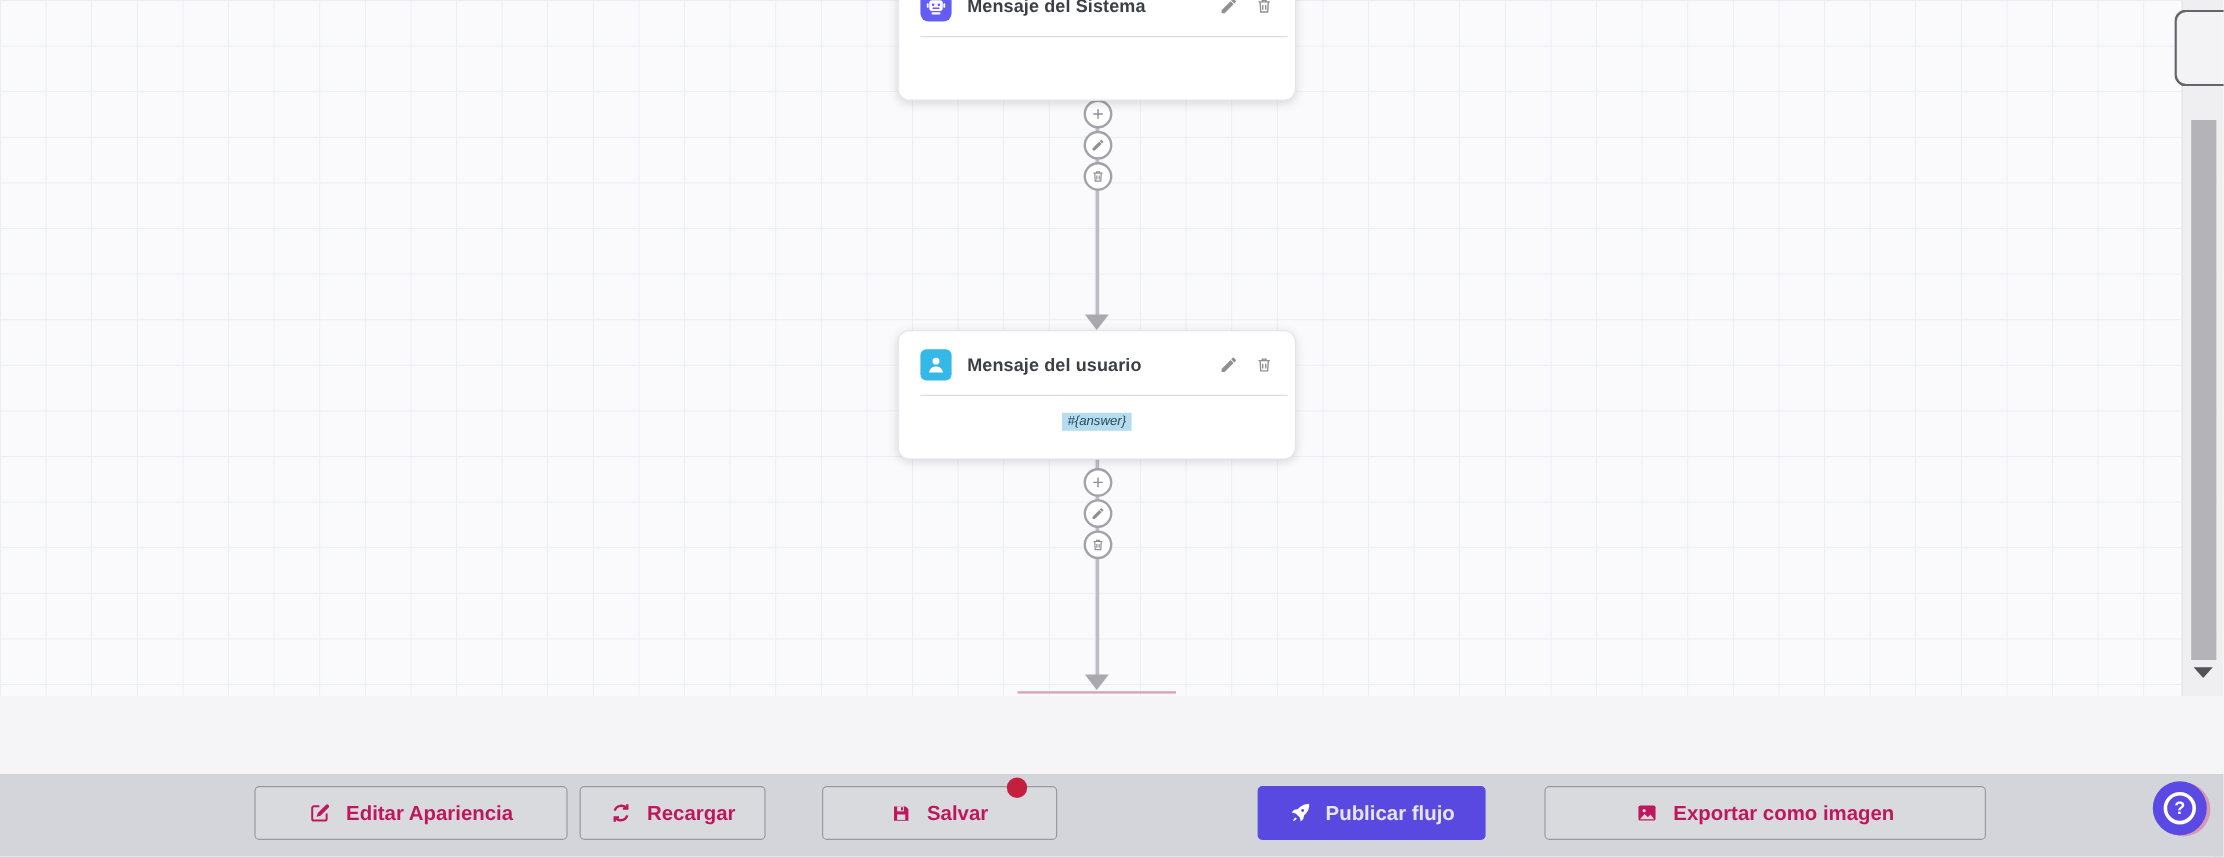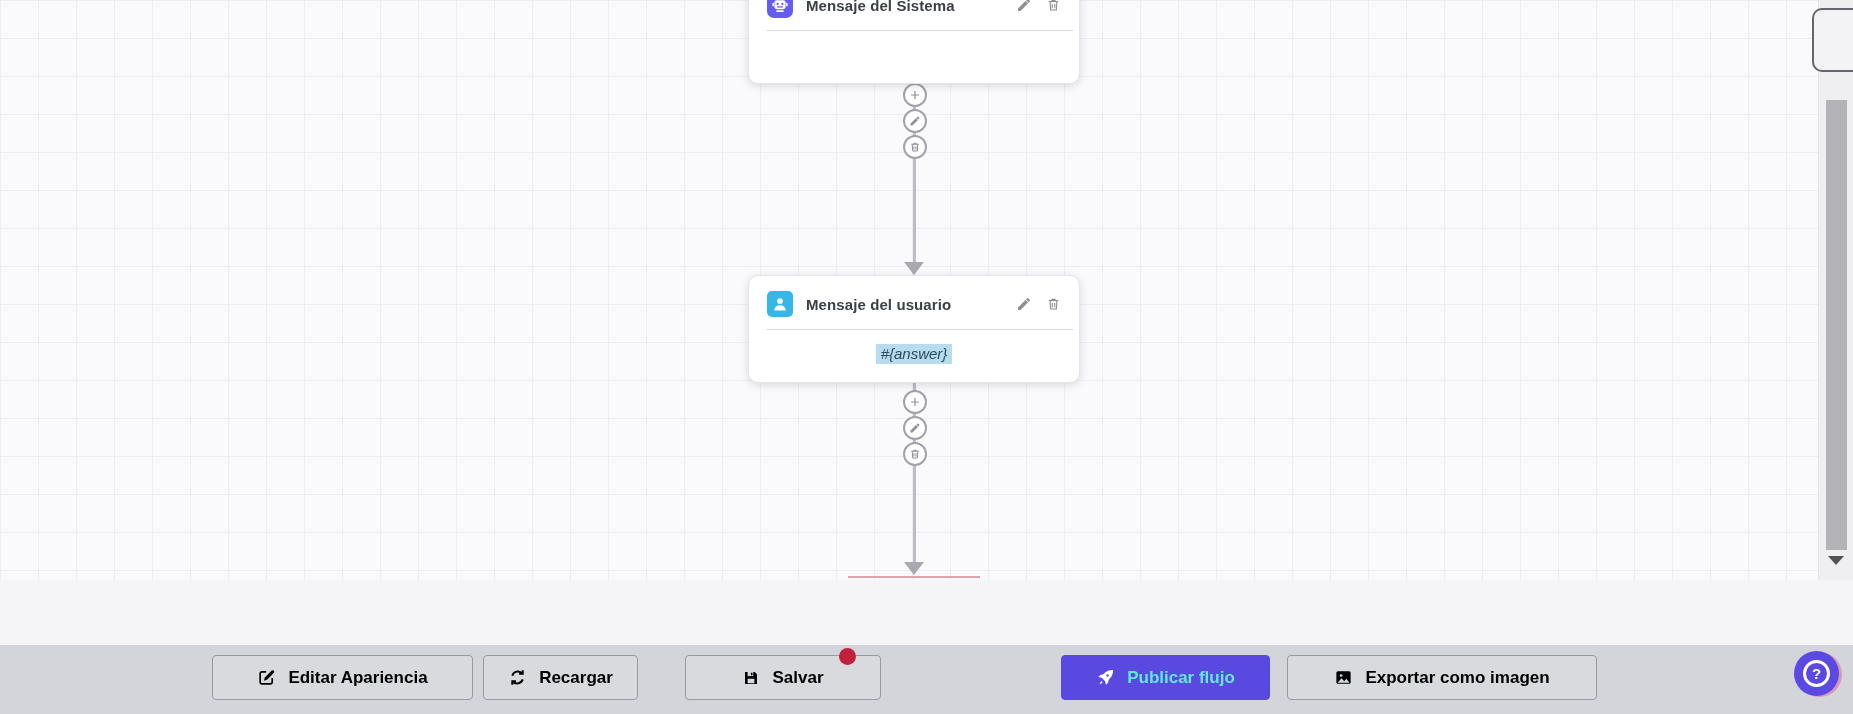--- a/index.html
+++ b/index.html
@@ -26,21 +26,21 @@
   .node-header { display:flex; align-items:center; gap:13px; padding:15px 18px 10px 18px; }
   .node-icon { width:26px; height:26px; border-radius:7px; display:flex; align-items:center; justify-content:center; flex:0 0 auto; }
   .node-icon.robot { background:#655df1; }
   .node-icon.user  { background:#35b7e8; border-radius:5px; }
   .node-title { flex:1; font-size:15px; font-weight:bold; color:#3b3f46; letter-spacing:.1px; }
   .node-actions { display:flex; align-items:center; gap:14px; color:#8f8f96; }
   .node-actions svg { display:block; cursor:pointer; }
   .node-divider { border:none; border-top:1px solid #d9d9de; margin:2px 6px 0 18px; }
   .node-body { padding:13px 18px 16px 18px; font-size:15px; color:#4b4f55; }
   .node-body.centered { display:flex; justify-content:center; padding-top:14px; }
-  .var-chip { background:#b5ddef; color:#2c4a58; font-style:italic; padding:1px 5px 2px 5px; font-size:15px; }
+  .var-chip { background:#b5ddef; color:#2c4a58; font-style:italic; padding:1px 5px 2px 5px; font-size:11px; }
 
   
   .connector-line { position:absolute; left:913px; width:3px; background:#bdbdc3; z-index:1; }
   .connector-arrow { position:absolute; left:904px; width:0; height:0; z-index:1;
     border-left:10px solid transparent; border-right:10px solid transparent; border-top:13px solid #a9a9af; }
   .circle-btn {
     position:absolute; left:903px; width:24px; height:24px; border-radius:50%;
     background:#ffffff; border:2px solid #a2a2aa; color:#8f8f96;
     display:flex; align-items:center; justify-content:center; z-index:4; cursor:pointer;
   }
@@ -56,30 +56,30 @@
   #right-gutter { position:absolute; left:1845px; top:580px; width:8px; height:134px; background:#eaeaed; border-left:1px solid #c5c5cb; }
 
   
   #lower-strip { position:absolute; left:0; top:580px; width:1853px; height:65px; background:#f5f5f8; }
   #toolbar { position:absolute; left:0; top:645px; width:1853px; height:69px; background:#d4d5db; }
 
   .tb-btn {
     position:absolute; top:655px; height:45px;
     display:flex; align-items:center; justify-content:center; gap:12px;
     background:#d9dade; border:1px solid #989aa2; border-radius:4px;
-    color:#000000; font-family:"Liberation Sans", sans-serif; font-size:17px; font-weight:bold;
+    color:#be185d; font-family:"Liberation Sans", sans-serif; font-size:17px; font-weight:bold;
     cursor:pointer;
   }
   .tb-btn svg { display:block; flex:0 0 auto; }
   #btn-edit-appearance { left:212px;  width:261px; }
   #btn-reload          { left:483px;  width:155px; }
   #btn-save            { left:685px;  width:196px; }
   #btn-test            { left:863px;  width:169px; }
-  #btn-publish         { left:1048px; width:209px; background:#5a49e0; border-color:#5a49e0; color:#5eead4;margin-left:13px; }
-  #btn-export          { left:1287px; width:310px; }
+  #btn-publish         { left:1048px; width:190px; background:#5a49e0; border-color:#5a49e0; color:#e5e5e5; }
+  #btn-export          { left:1287px; width:368px; }
 
   #save-dot { position:absolute; left:839px; top:648px; width:17px; height:17px; border-radius:50%;
     background:#c3203e; z-index:6; }
 
   #help-fab { position:absolute; left:1794px; top:651px; width:45px; height:45px; border-radius:50%;
     background:#5a49e2; display:flex; align-items:center; justify-content:center; cursor:pointer; z-index:7;
     box-shadow:3px 1px 0 rgba(219,44,107,.35); }
   #help-ring { width:27px; height:27px; border-radius:50%; border:3px solid #ffffff;
     display:flex; align-items:center; justify-content:center; }
   #help-ring span { color:#ffffff; font-weight:bold; font-size:15px; line-height:1; }

